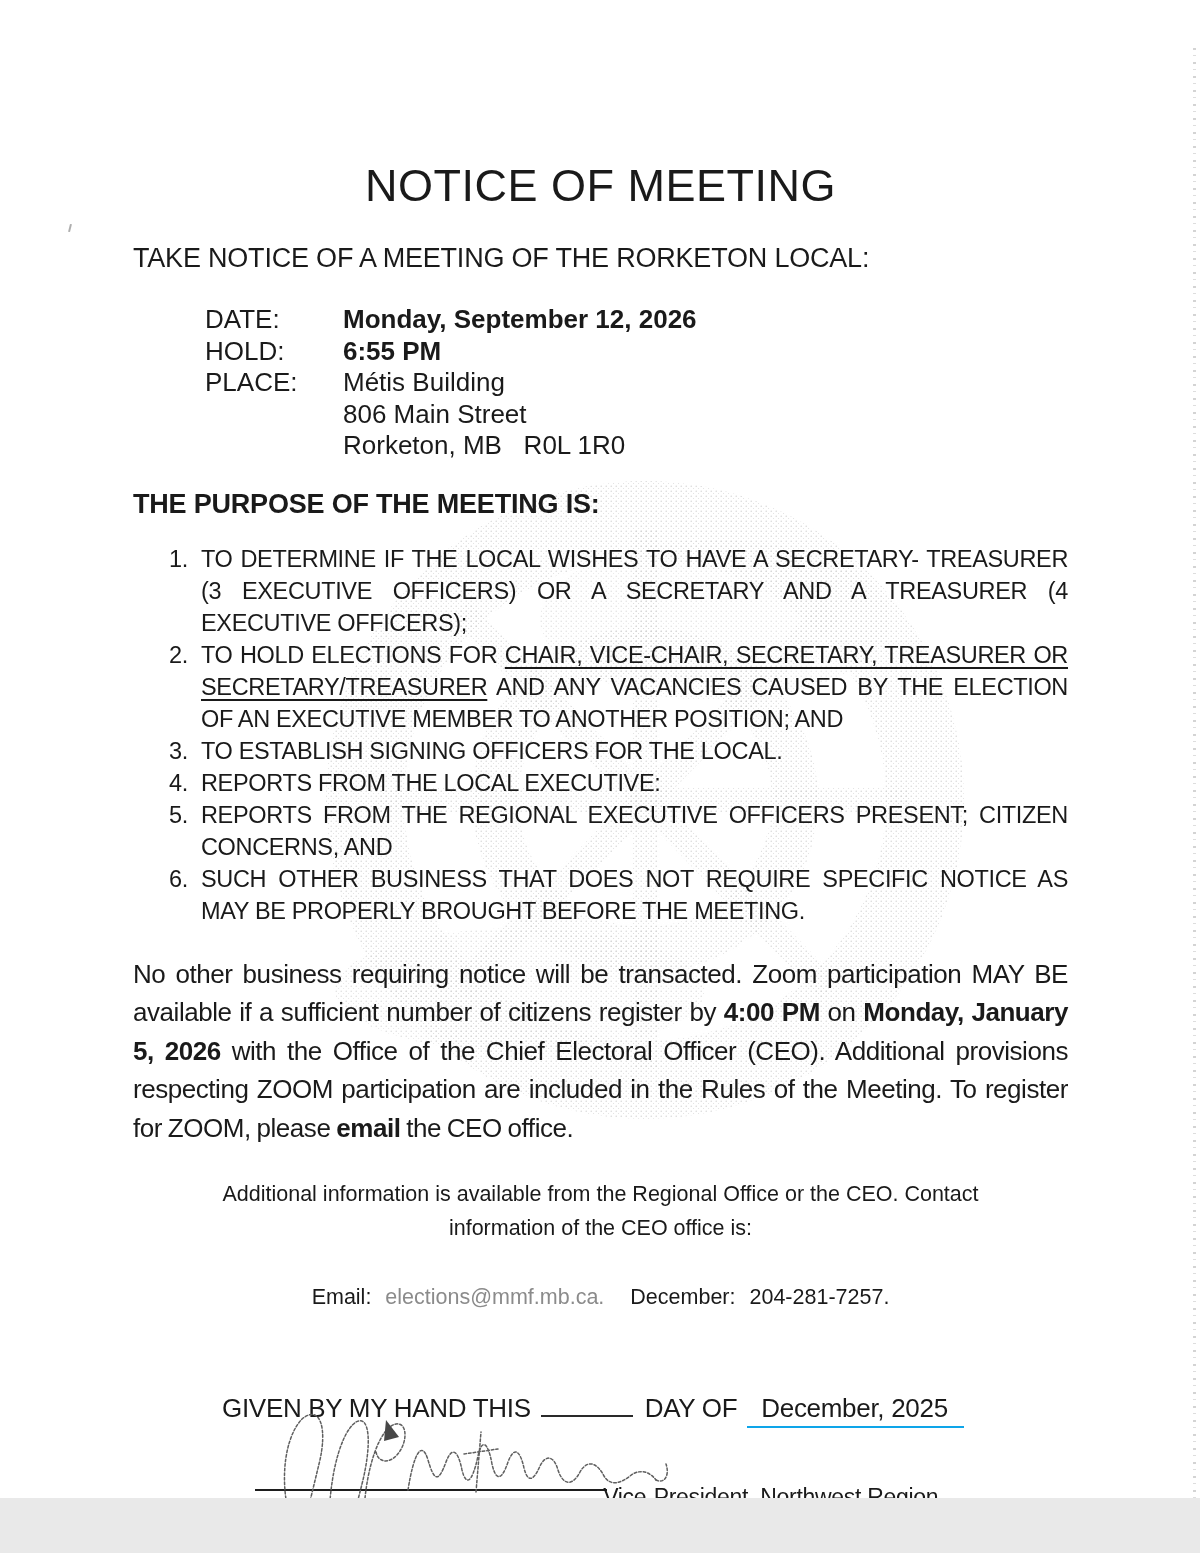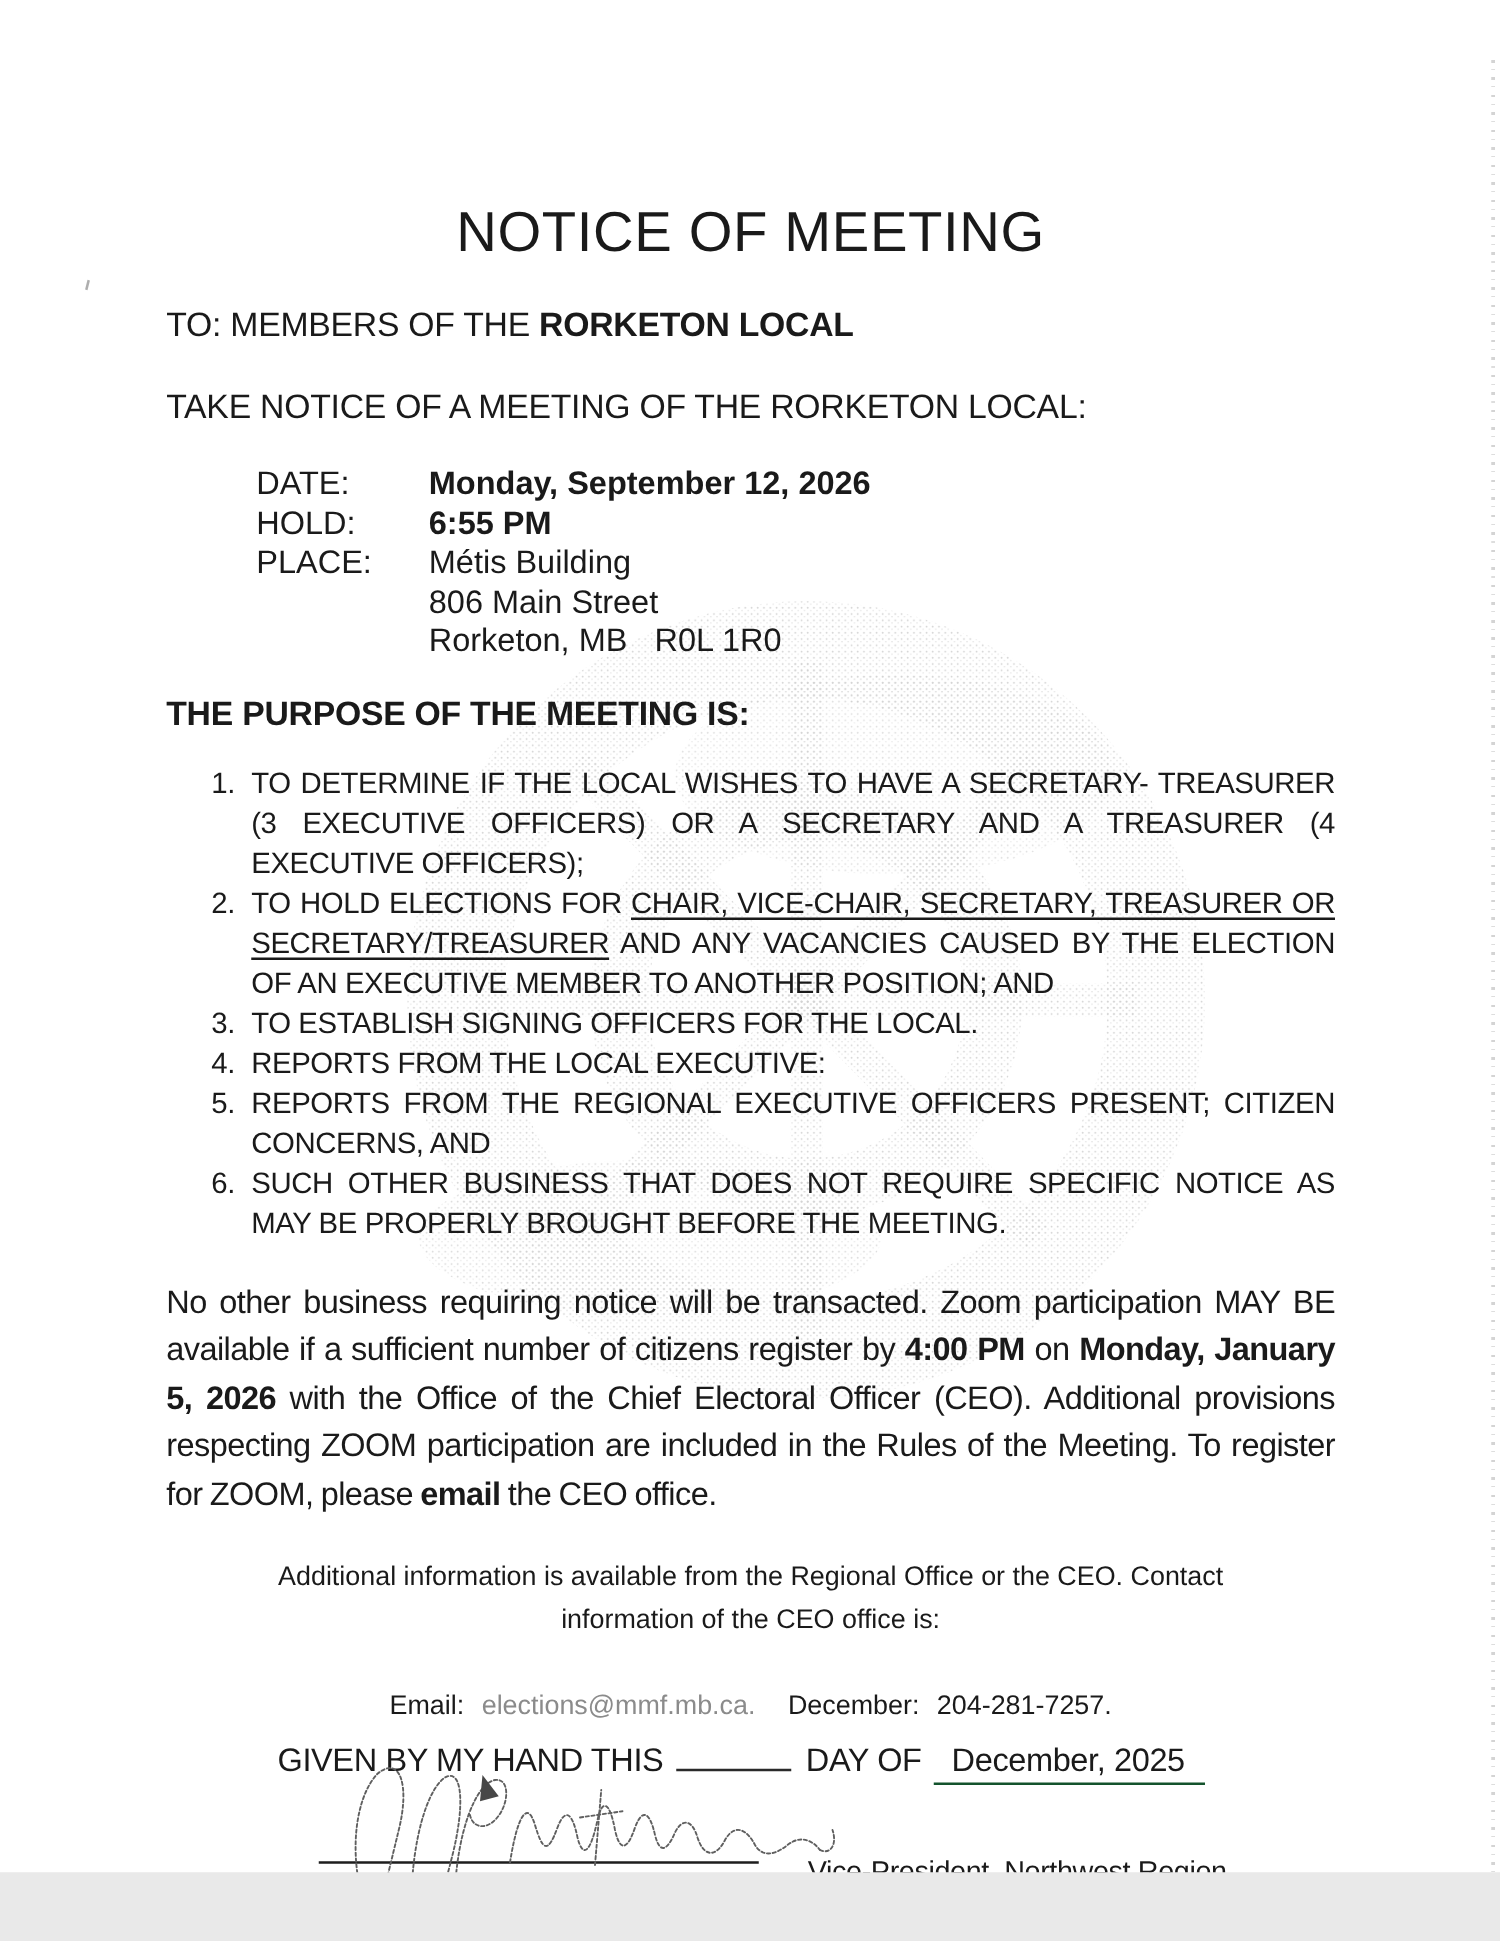--- a/index.html
+++ b/index.html
@@ -55,25 +55,25 @@
     margin:30px auto 0 auto; max-width:828px;
     font-size:21.5px; line-height:34px; text-align:center;
   }
   .contact-line { margin:40px 0 0 0; font-size:21.5px; text-align:center; }
   .contact-line .lbl { margin-right:14px; }
   .contact-line .val { margin-right:26px; }
   .email-val { color:#8b8b8b; }
 
   .attestation { position:absolute; left:222px; top:1393px; font-size:26px; letter-spacing:-0.3px; z-index:2; white-space:nowrap; }
   .blank-line { display:inline-block; width:92px; border-bottom:2px solid #2a2a2a; margin:0 12px 0 10px; }
-  .date-underlined { display:inline-block; border-bottom:2px solid #14532d; padding:0 16px 2px 14px; margin-left:10px; }
+  .date-underlined { display:inline-block; border-bottom:2px solid #0ea5e9; padding:0 16px 2px 14px; margin-left:10px; }
 
   .sig-rule { position:absolute; left:255px; top:1489px; width:352px; height:2px; background:#1e1e1e; z-index:2; }
   .sig-svg { position:absolute; left:268px; top:1392px; width:420px; height:165px; z-index:3; }
-  .sig-role { position:absolute; left:634px; top:1484px; font-size:23px; letter-spacing:-0.3px; z-index:2; }
+  .sig-role { position:absolute; left:591px; top:1484px; font-size:23px; letter-spacing:-0.3px; z-index:2; }
 </style>
 </head>
 <body>
 
 <div class="page">
 
   <svg class="watermark" viewBox="0 0 720 660" aria-hidden="true">
     <defs>
       <pattern id="speck" width="5" height="5" patternUnits="userSpaceOnUse">
         <circle cx="1.2" cy="1.2" r="0.7" fill="#8a8a8a"></circle>
@@ -91,21 +91,20 @@
     <ellipse cx="430" cy="150" rx="175" ry="80" fill="url(#speck)" opacity="0.75"></ellipse>
     <ellipse cx="235" cy="520" rx="185" ry="62" fill="url(#speck)" opacity="0.85"></ellipse>
   </svg>
 
   <div class="edge-noise"></div>
   <div class="speck-mark"></div>
 
   <div class="content">
     <h1 class="title">NOTICE OF MEETING</h1>
 
-    <p class="to-line"><span>TO: MEMBERS OF THE </span><span class="b">RORKETON LOCAL</span></p>
 
     <p class="take-notice">TAKE NOTICE OF A MEETING OF THE RORKETON LOCAL:</p>
 
     <div class="details">
       <div class="row">
         <span class="label">DATE:</span><span class="b">Monday, September 12, 2026</span>
       </div>
       <div class="row">
         <span class="label">HOLD:</span><span class="b">6:55 PM</span>
       </div>

